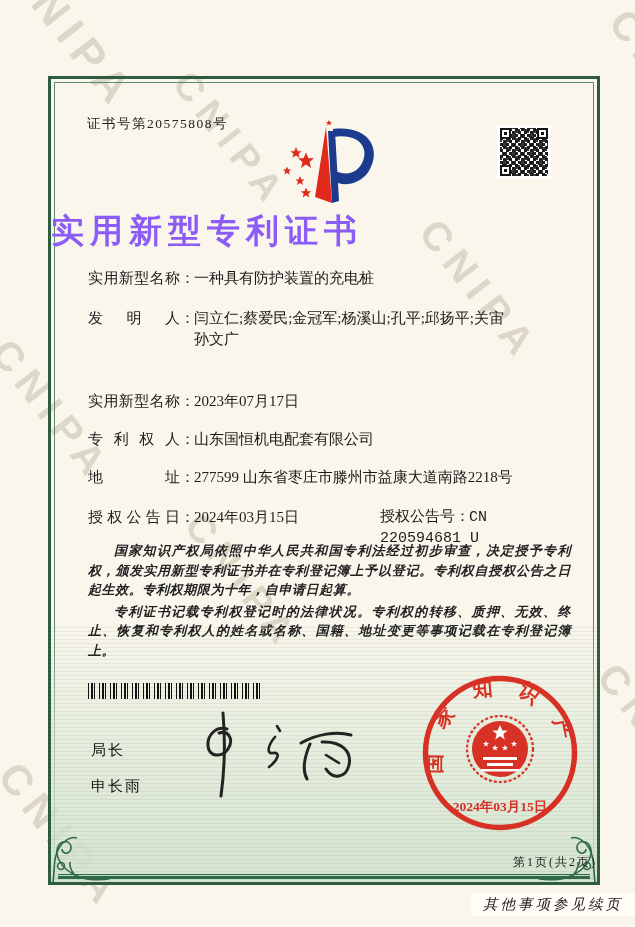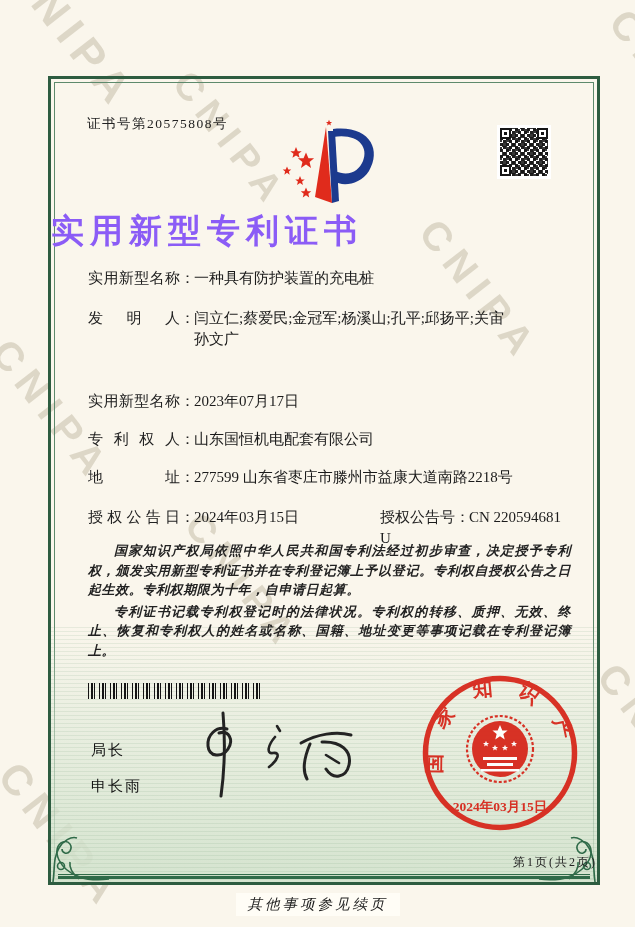--- a/index.html
+++ b/index.html
@@ -53,42 +53,42 @@
   .title{
     position:absolute;left:0;right:0;top:130px;text-align:left;
     font-size:33px;font-weight:bold;letter-spacing:6px;color:#8b5cf6;
   }
   
   .frow{position:absolute;left:37px;right:24px;font-size:15px;line-height:21px;}
   .flabel{display:inline-block;width:92px;text-align:justify;text-align-last:justify;vertical-align:top;color:#222;}
   .fcolon{display:inline-block;width:14px;vertical-align:top;color:#222;}
   .fvalue{display:inline-block;vertical-align:top;max-width:380px;color:#1a1a1a;}
   .fvalue2{position:absolute;left:106px;top:21px;}
-  .flabel2{position:absolute;left:292px;top:0;}
+  .flabel2{position:absolute;left:292px;top:0;font-family:Liberation Mono, monospace;}
   
   .paras{position:absolute;left:37px;right:26px;top:462px;
     font-size:13px;line-height:19.5px;font-style:italic;letter-spacing:.6px;
     text-align:justify;color:#222;}
   .paras p{margin:0 0 2px 0;text-indent:2em;font-weight:bold;}
   
   .barcode{position:absolute;left:37px;top:604px;width:176px;height:16px;
     background:repeating-linear-gradient(90deg,
       #131313 0 1.5px, transparent 1.5px 3px,
       #131313 3px 5.5px, transparent 5.5px 6.5px,
       #131313 6.5px 7.5px, transparent 7.5px 11px);
   }
   .director{position:absolute;left:40px;top:662px;
     font-family:"Liberation Sans","DejaVu Sans",sans-serif;font-size:15px;color:#111;}
   .director div{margin-bottom:17px;letter-spacing:2px;}
   .signature{position:absolute;left:138px;top:628px;}
   .seal{position:absolute;left:367px;top:592px;opacity:.95;}
   .page-info{position:absolute;left:0;right:0;bottom:11px;text-align:right;
     font-size:12px;letter-spacing:2px;color:#222;}
   .continuation{
-    position:absolute;left:0;right:0;top:893px;text-align:center;z-index:2;
+    position:absolute;left:0;right:0;top:893px;text-align:right;z-index:2;
   }
   .continuation span{
     display:inline-block;background:#fffdf6;padding:2px 12px;
     font-size:14.5px;font-style:italic;letter-spacing:3px;color:#1d1d1d;
   }
 </style>
 </head>
 <body>
 
 <div class="wm" style="left:-18px;top:8px;font-size:44px">CNIPA</div>

